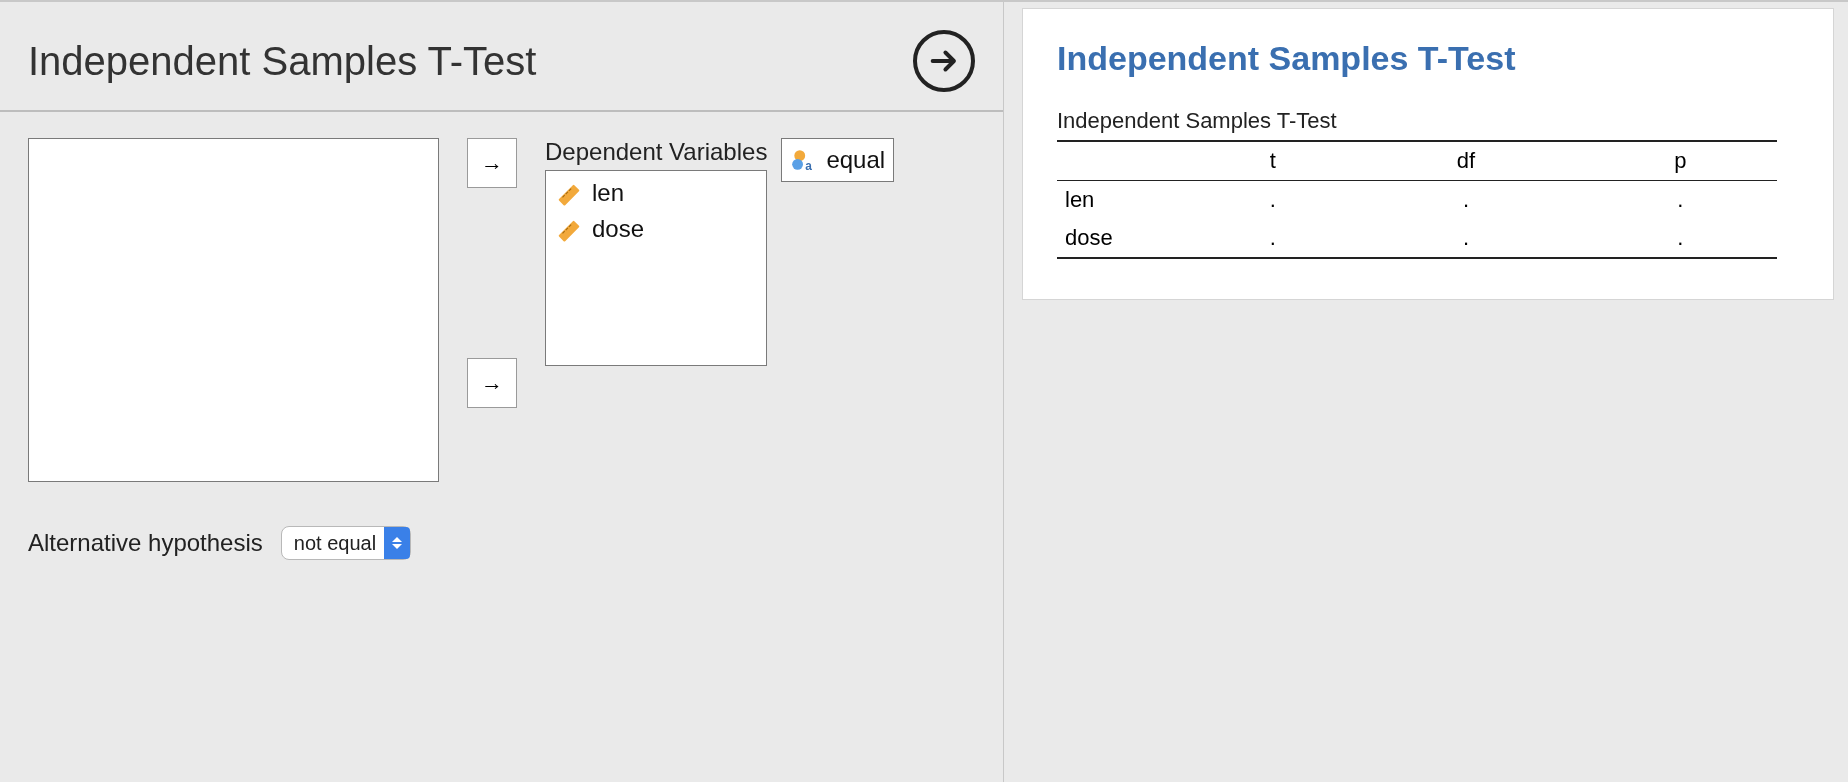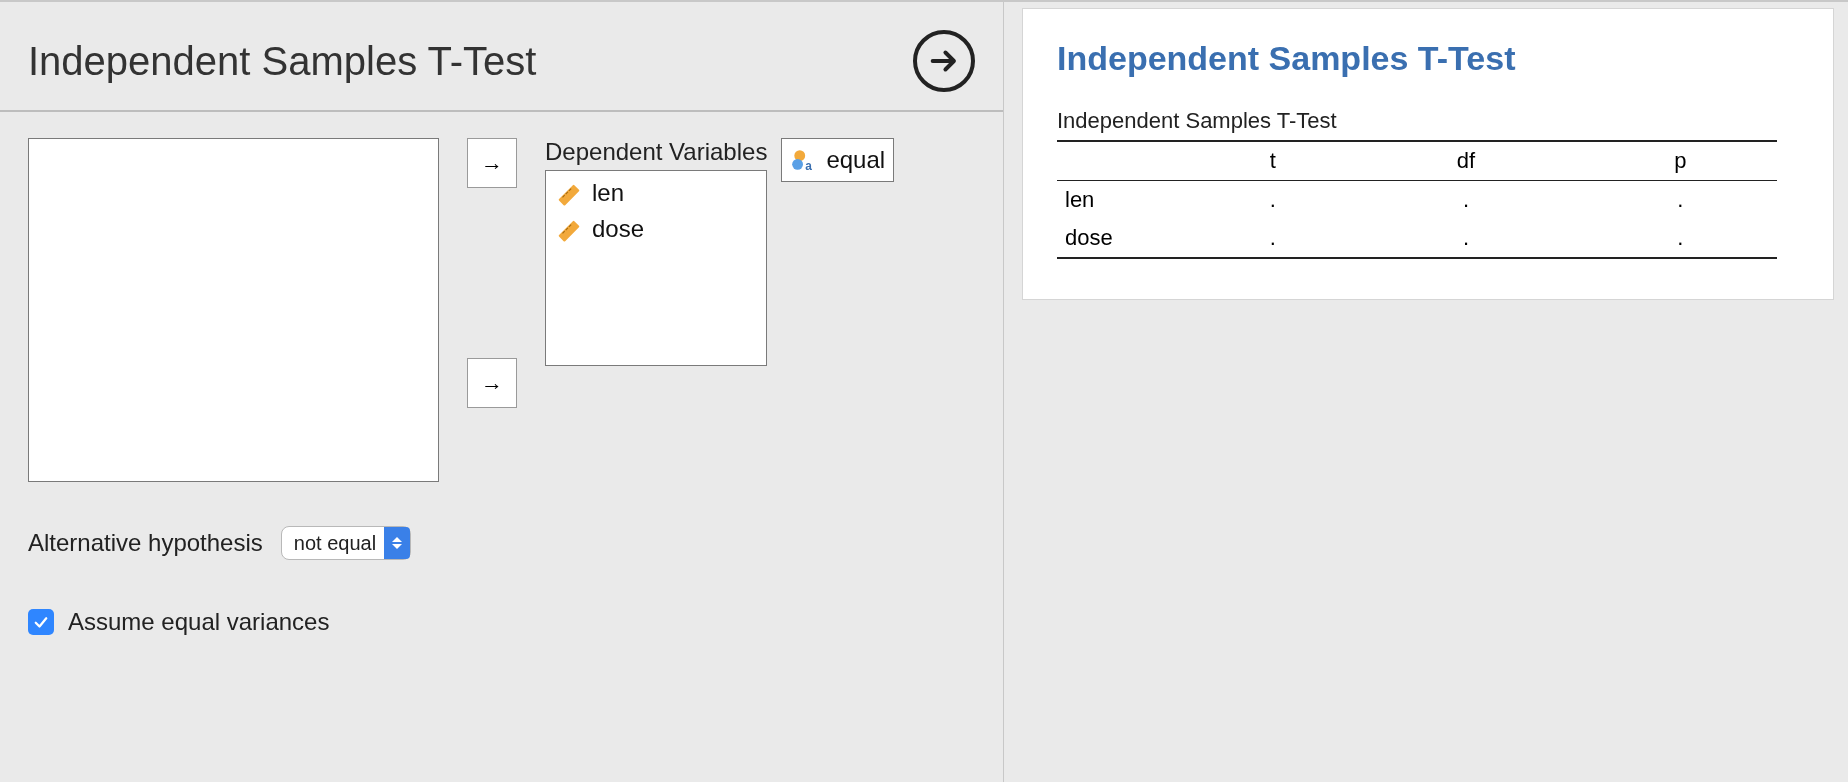--- a/index.html
+++ b/index.html
@@ -284,28 +284,20 @@
       <span>Alternative hypothesis</span>
       <div class="select-wrap">
         <span>not equal</span>
         <span class="select-caret">
           <span class="tri-up"></span>
           <span class="tri-down"></span>
         </span>
       </div>
     </div>
 
-    <div class="check-row">
-      <div class="checkbox">
-        <svg viewBox="0 0 24 24">
-          <path d="M5 13 L10 18 L19 7" fill="none" stroke="#fff" stroke-width="3" stroke-linecap="round" stroke-linejoin="round"></path>
-        </svg>
-      </div>
-      <span>Assume equal variances</span>
-    </div>
   </div>
 </div>
 
 <div class="right-gap"></div>
 
 <div class="results-panel">
   <div class="results-card">
     <div class="results-title">Independent Samples T-Test</div>
     <div class="table-caption">Independent Samples T-Test</div>
     <table class="results">

